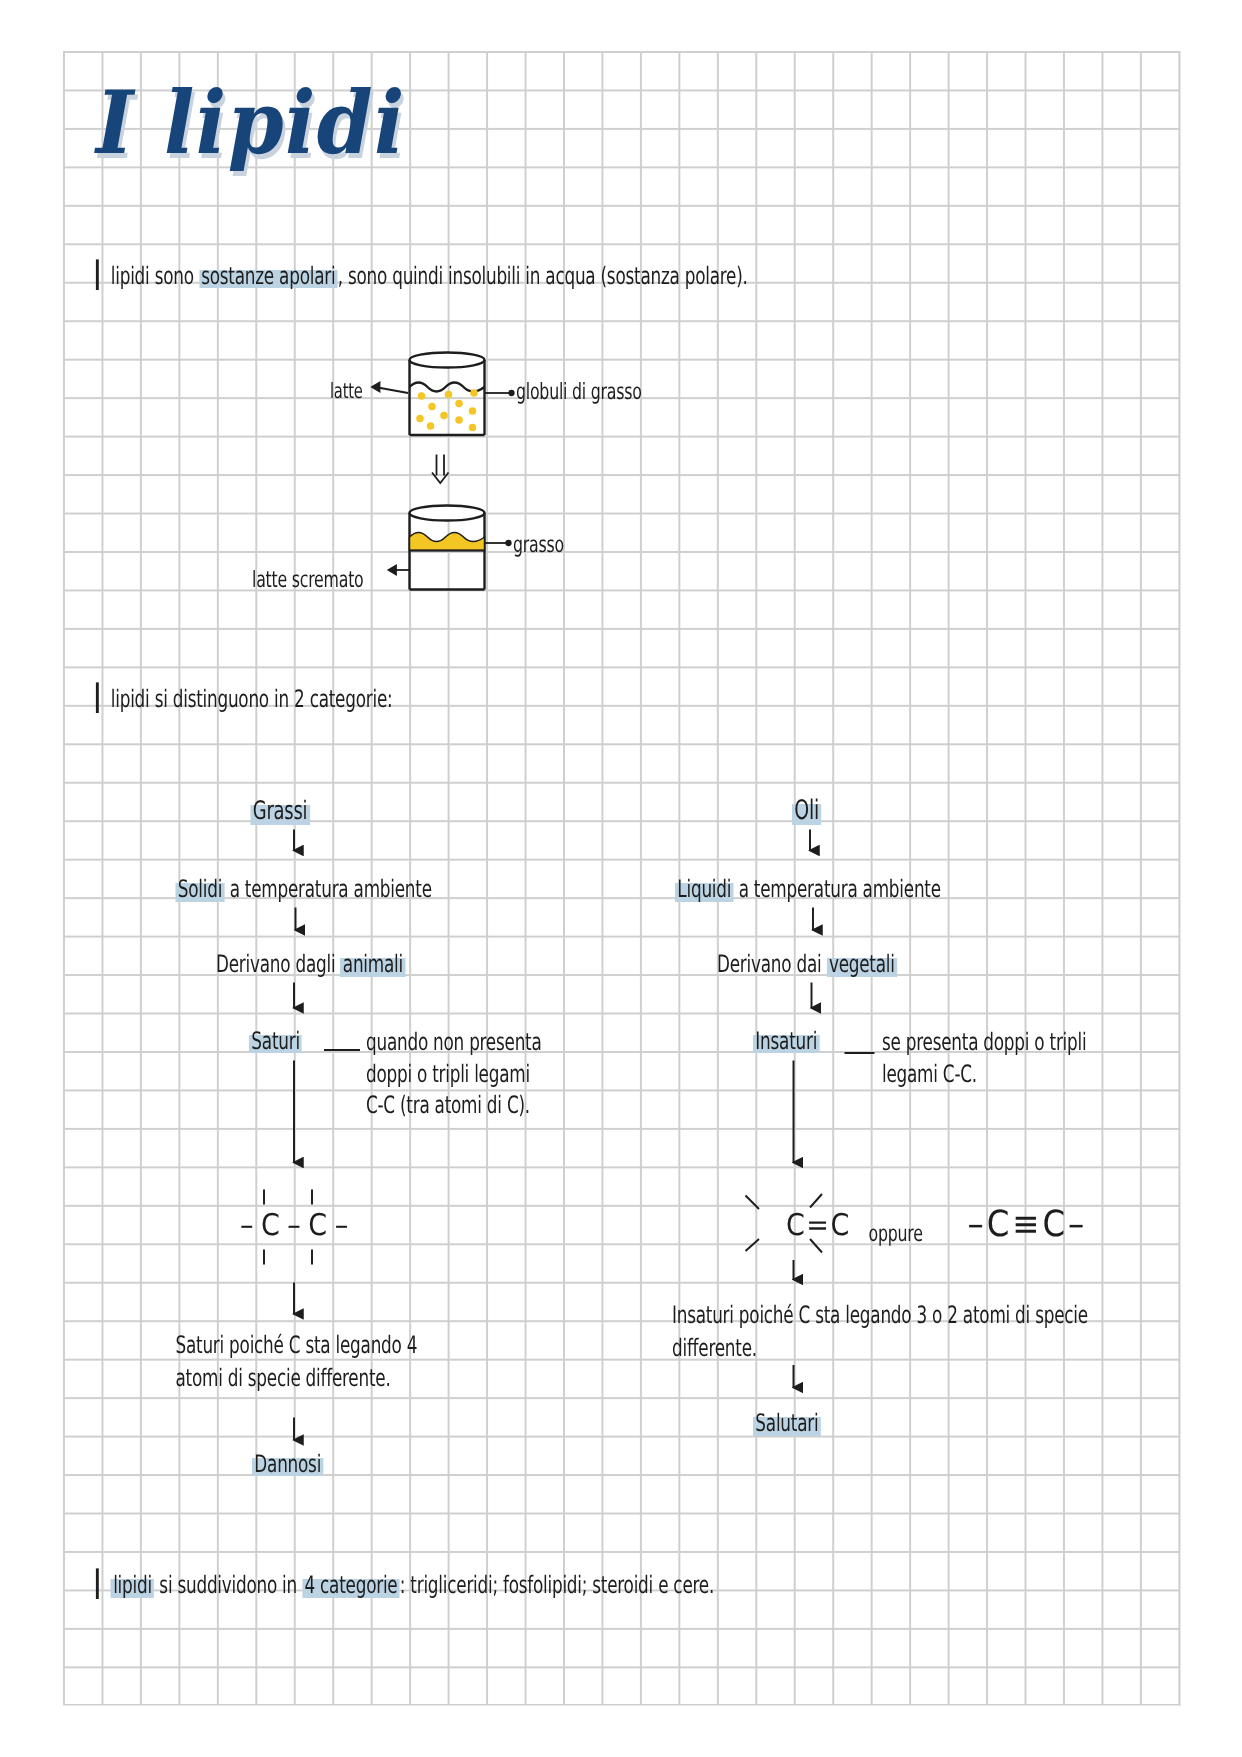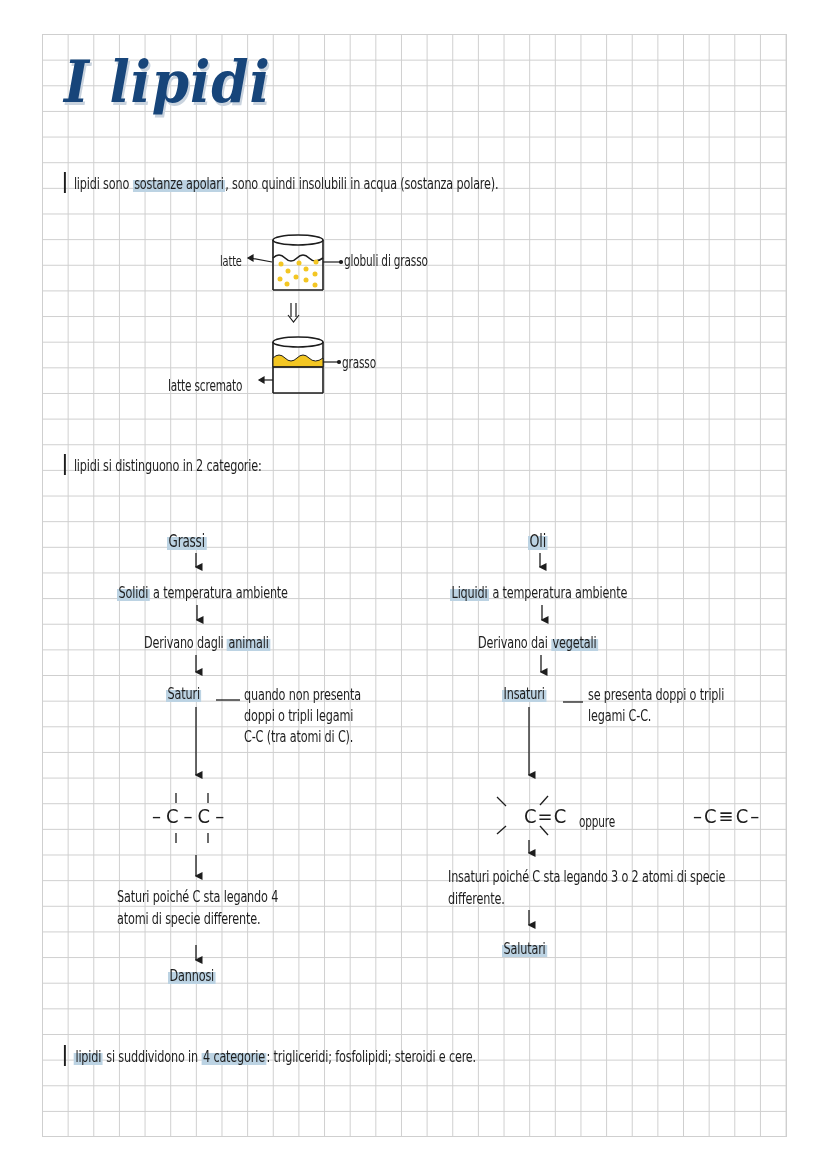--- a/index.html
+++ b/index.html
@@ -140,38 +140,38 @@
 
 <div class="t narrow" style="left:167px;top:531px;font-size:17px;"><span class="hl">Grassi</span></div>
 <div class="t narrow" style="left:117px;top:583px;"><span class="hl">Solidi</span> <span>a temperatura ambiente</span></div>
 <div class="t narrow" style="left:144px;top:633px;"><span>Derivano dagli</span> <span class="hl">animali</span></div>
 <div class="t narrow" style="left:166px;top:684px;"><span class="hl">Saturi</span></div>
 <div class="t narrow" style="left:244px;top:684px;line-height:21px;">
   <div>quando non presenta</div>
   <div>doppi o tripli legami</div>
   <div>C-C (tra atomi di C).</div>
 </div>
-<div class="t" style="left:152px;top:806px;font-size:20px;letter-spacing:5px;">–C–C–</div>
+<div class="t" style="left:160px;top:806px;font-size:20px;letter-spacing:5px;">–C–C–</div>
 <div class="t narrow" style="left:117px;top:886px;line-height:22px;">
   <div>Saturi poiché C sta legando 4</div>
   <div>atomi di specie differente.</div>
 </div>
 <div class="t narrow" style="left:168px;top:966px;"><span class="hl">Dannosi</span></div>
 
 <div class="t narrow" style="left:528px;top:531px;font-size:18px;"><span class="hl">Oli</span></div>
 <div class="t narrow" style="left:450px;top:583px;"><span class="hl">Liquidi</span> <span>a temperatura ambiente</span></div>
 <div class="t narrow" style="left:478px;top:633px;"><span>Derivano dai</span> <span class="hl">vegetali</span></div>
 <div class="t narrow" style="left:502px;top:684px;"><span class="hl">Insaturi</span></div>
 <div class="t narrow" style="left:588px;top:684px;line-height:21px;">
   <div>se presenta doppi o tripli</div>
   <div>legami C-C.</div>
 </div>
 <div class="t" style="left:504px;top:806px;font-size:20px;letter-spacing:1px;margin-left:20px;">C=C</div>
 <div class="t narrow" style="left:579px;top:812px;font-size:15px;">oppure</div>
-<div class="t" style="left:645px;top:806px;font-size:20px;letter-spacing:2px;margin-left:48px;">–C≡C–</div>
+<div class="t" style="left:645px;top:806px;font-size:24px;letter-spacing:2px;">–C≡C–</div>
 <div class="t narrow" style="left:448px;top:866px;line-height:22px;">
   <div>Insaturi poiché C sta legando 3 o 2 atomi di specie</div>
   <div>differente.</div>
 </div>
 <div class="t narrow" style="left:502px;top:939px;"><span class="hl">Salutari</span></div>
 
 <div class="t narrow" style="left:62px;top:1043px;">
   <span class="bigI">I</span><span class="hl">lipidi</span>
   <span>si suddividono in</span>
   <span class="hl">4 categorie</span><span>: trigliceridi; fosfolipidi; steroidi e cere.</span>

